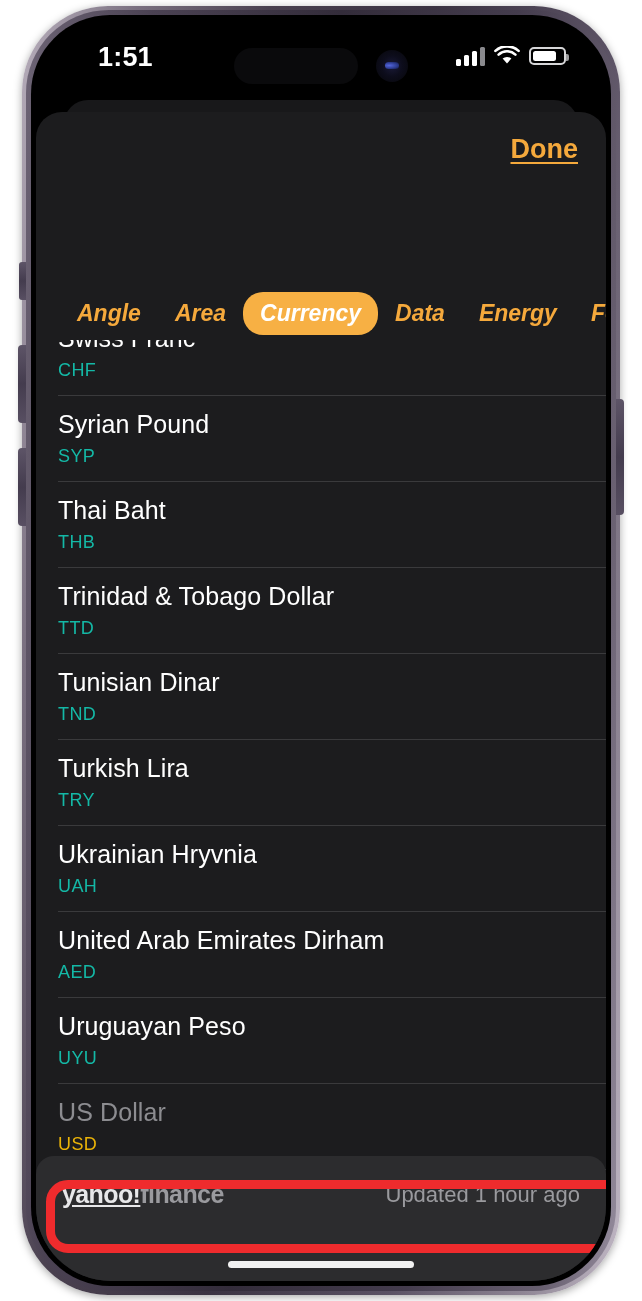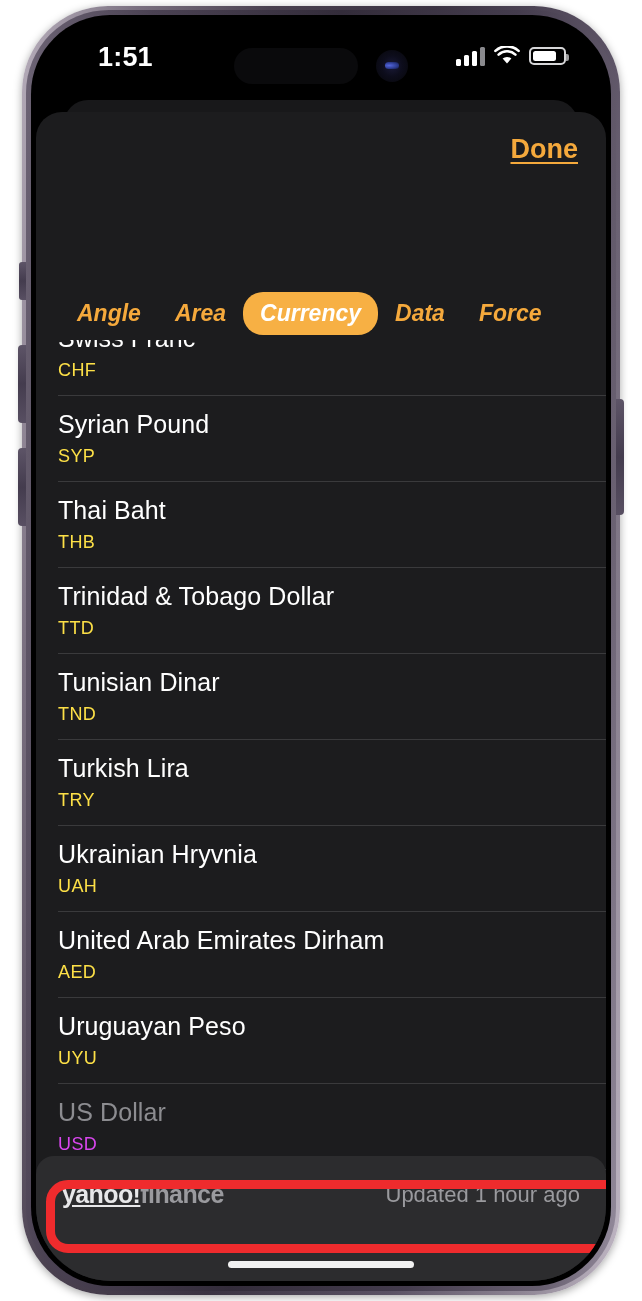--- a/index.html
+++ b/index.html
@@ -252,34 +252,34 @@
     position: absolute;
     left: 22px; top: 14px;
     font-size: 25px;
     color: #ffffff;
     letter-spacing: 0.1px;
   }
   .row .code {
     position: absolute;
     left: 22px; top: 50px;
     font-size: 18px;
-    color: #fde047;
+    color: #14b8a6;
     letter-spacing: 0.4px;
   }
   .row .sep {
     position: absolute;
     left: 22px; right: 0; bottom: 0;
     height: 1px;
     background: #3a3a3c;
   }
   .row.first-partial { height: 56px; }
   .row.first-partial .name { top: -16px; }
   .row.first-partial .code { top: 20px; }
   .row.dim .name { color: #8c8c90; }
-  .row.dim .code { color: #d946ef; }
+  .row.dim .code { color: #eab308; }
 
   
   .annot {
     position: absolute;
     left: 10px;
     top: 1068px;
     width: 584px;
     height: 73px;
     border: 9px solid #ef2b2d;
     border-radius: 22px;
@@ -367,20 +367,21 @@
     <div class="sheet">
 
       <div class="done-btn">Done</div>
 
 
       <div class="tabs">
           <div class="tab">Angle</div>
           <div class="tab">Area</div>
           <div class="tab active">Currency</div>
           <div class="tab">Data</div>
+          <div class="tab">Energy</div>
           <div class="tab">Force</div>
         </div>
 
       <div class="list">
           <div class="row first-partial">
             <div class="name">Swiss Franc</div>
             <div class="code">CHF</div>
             <div class="sep"></div>
           </div>
           <div class="row">

